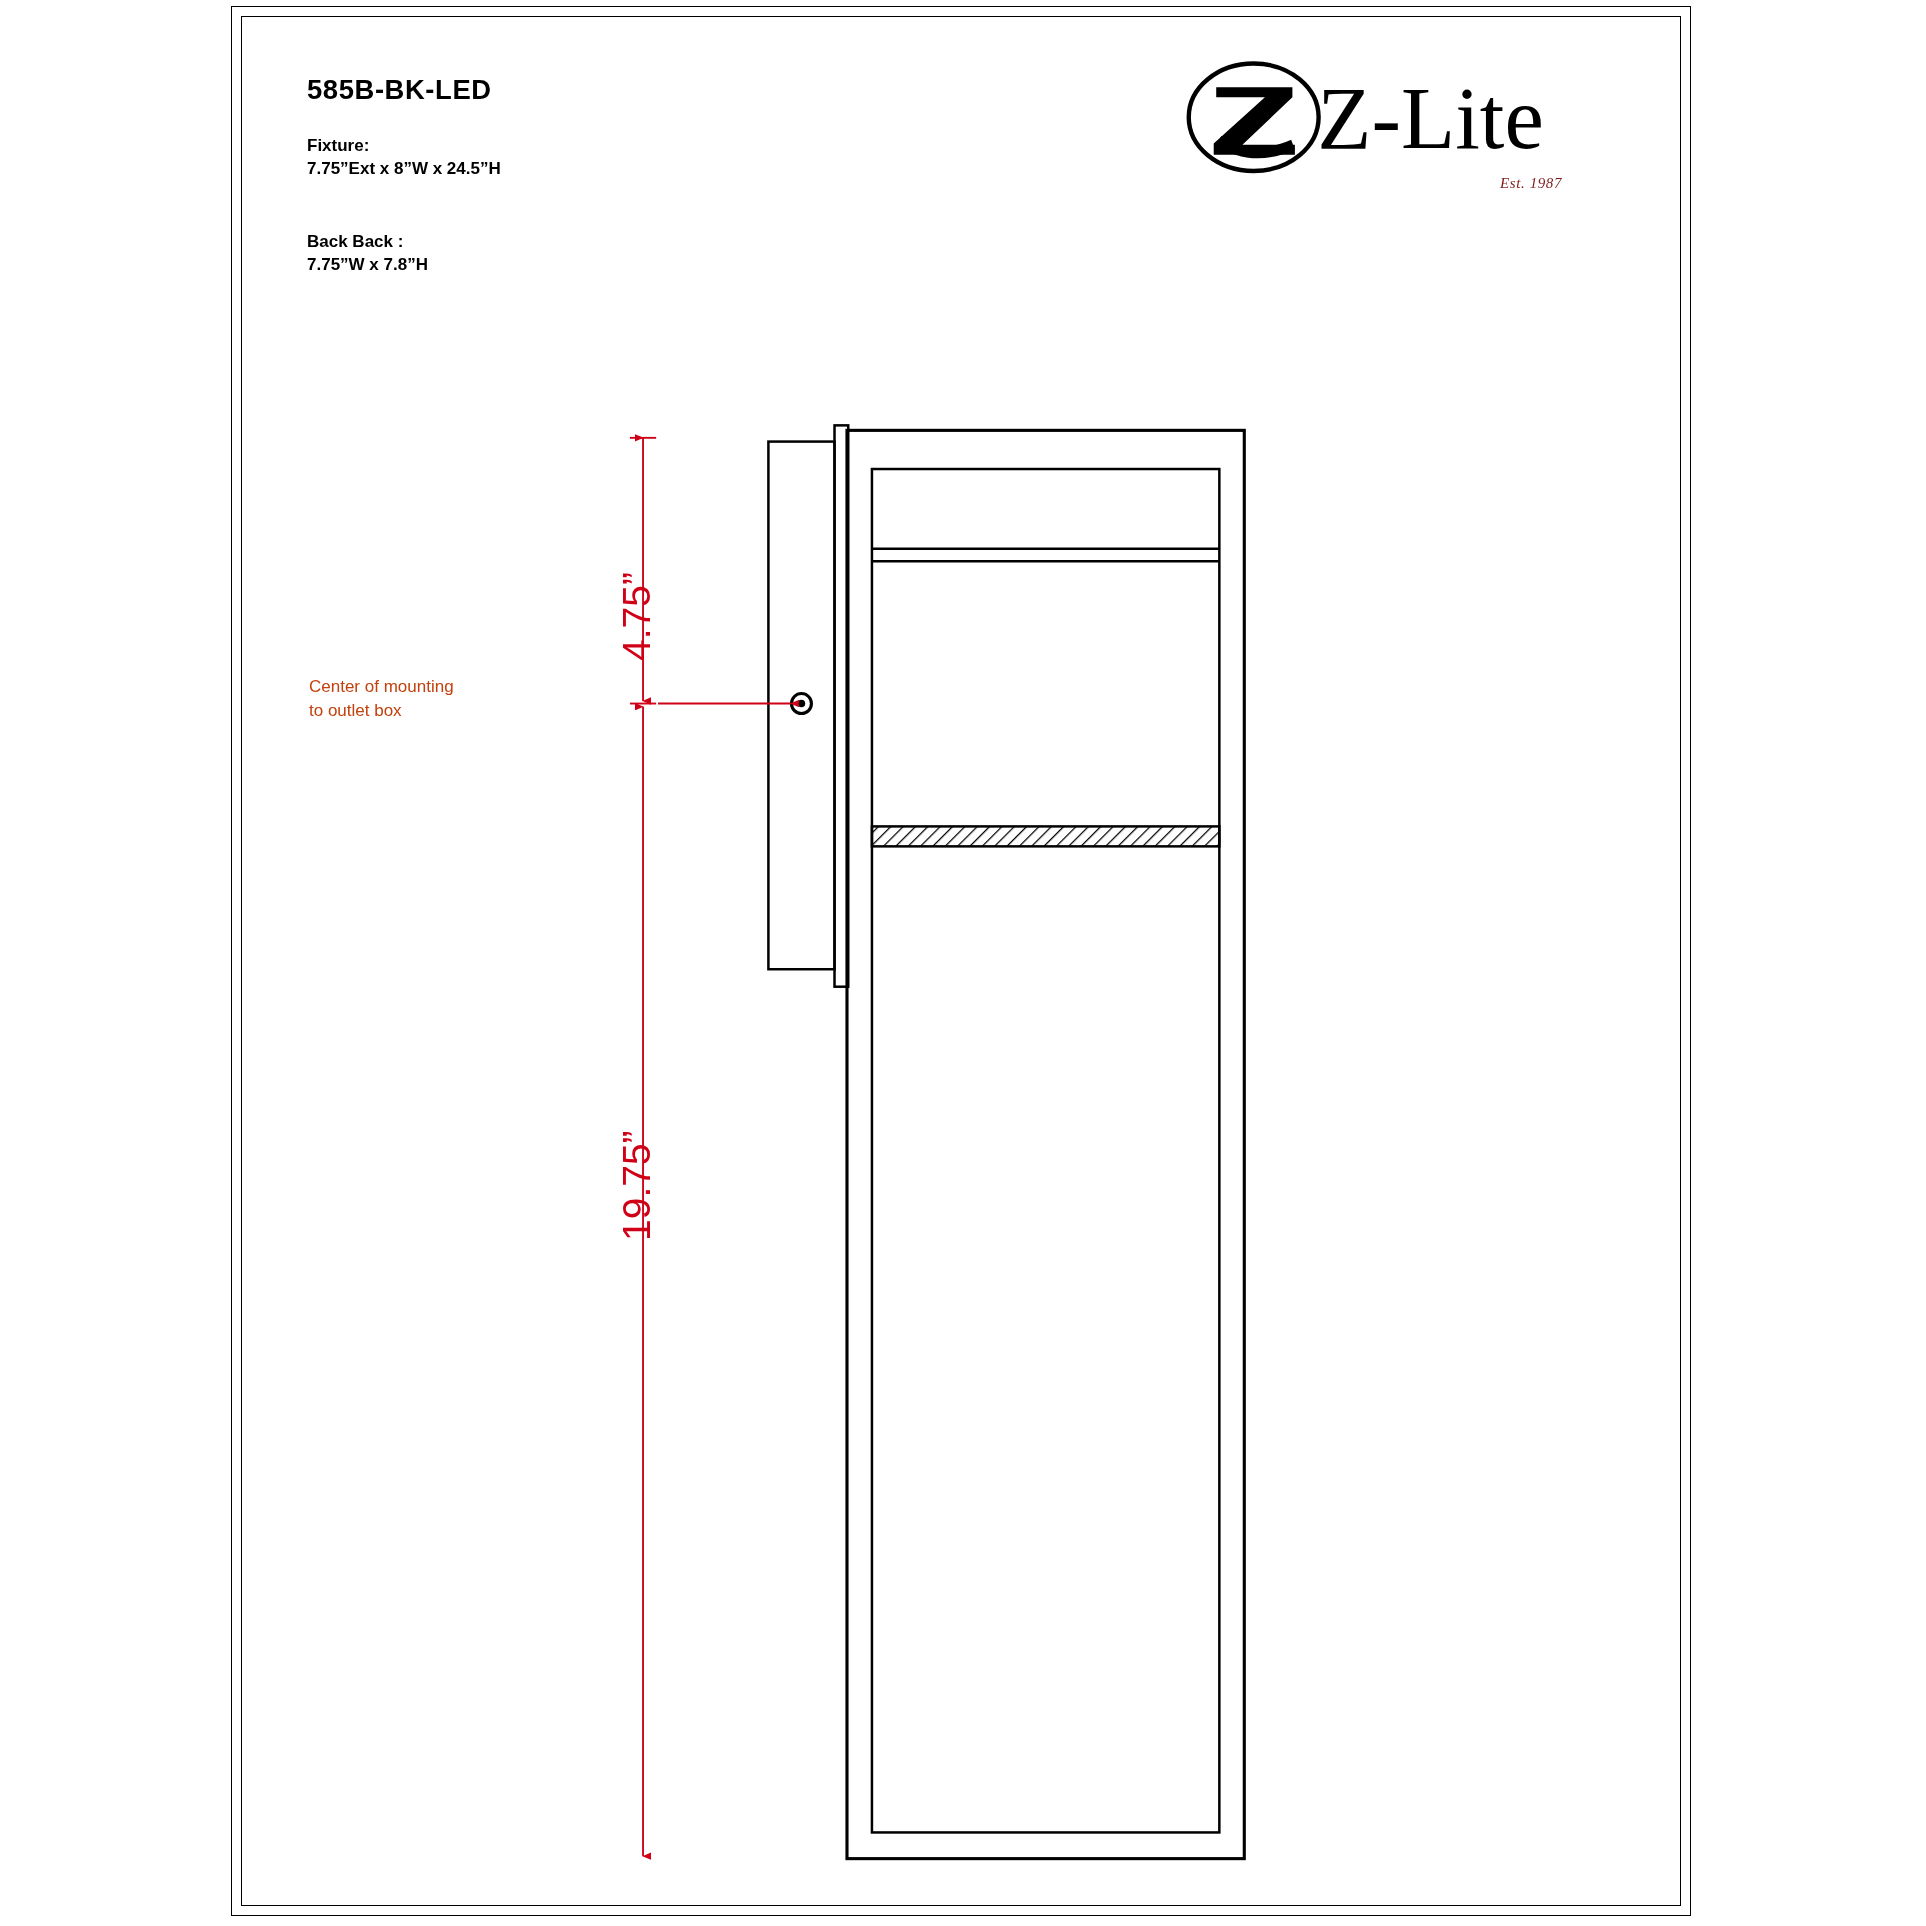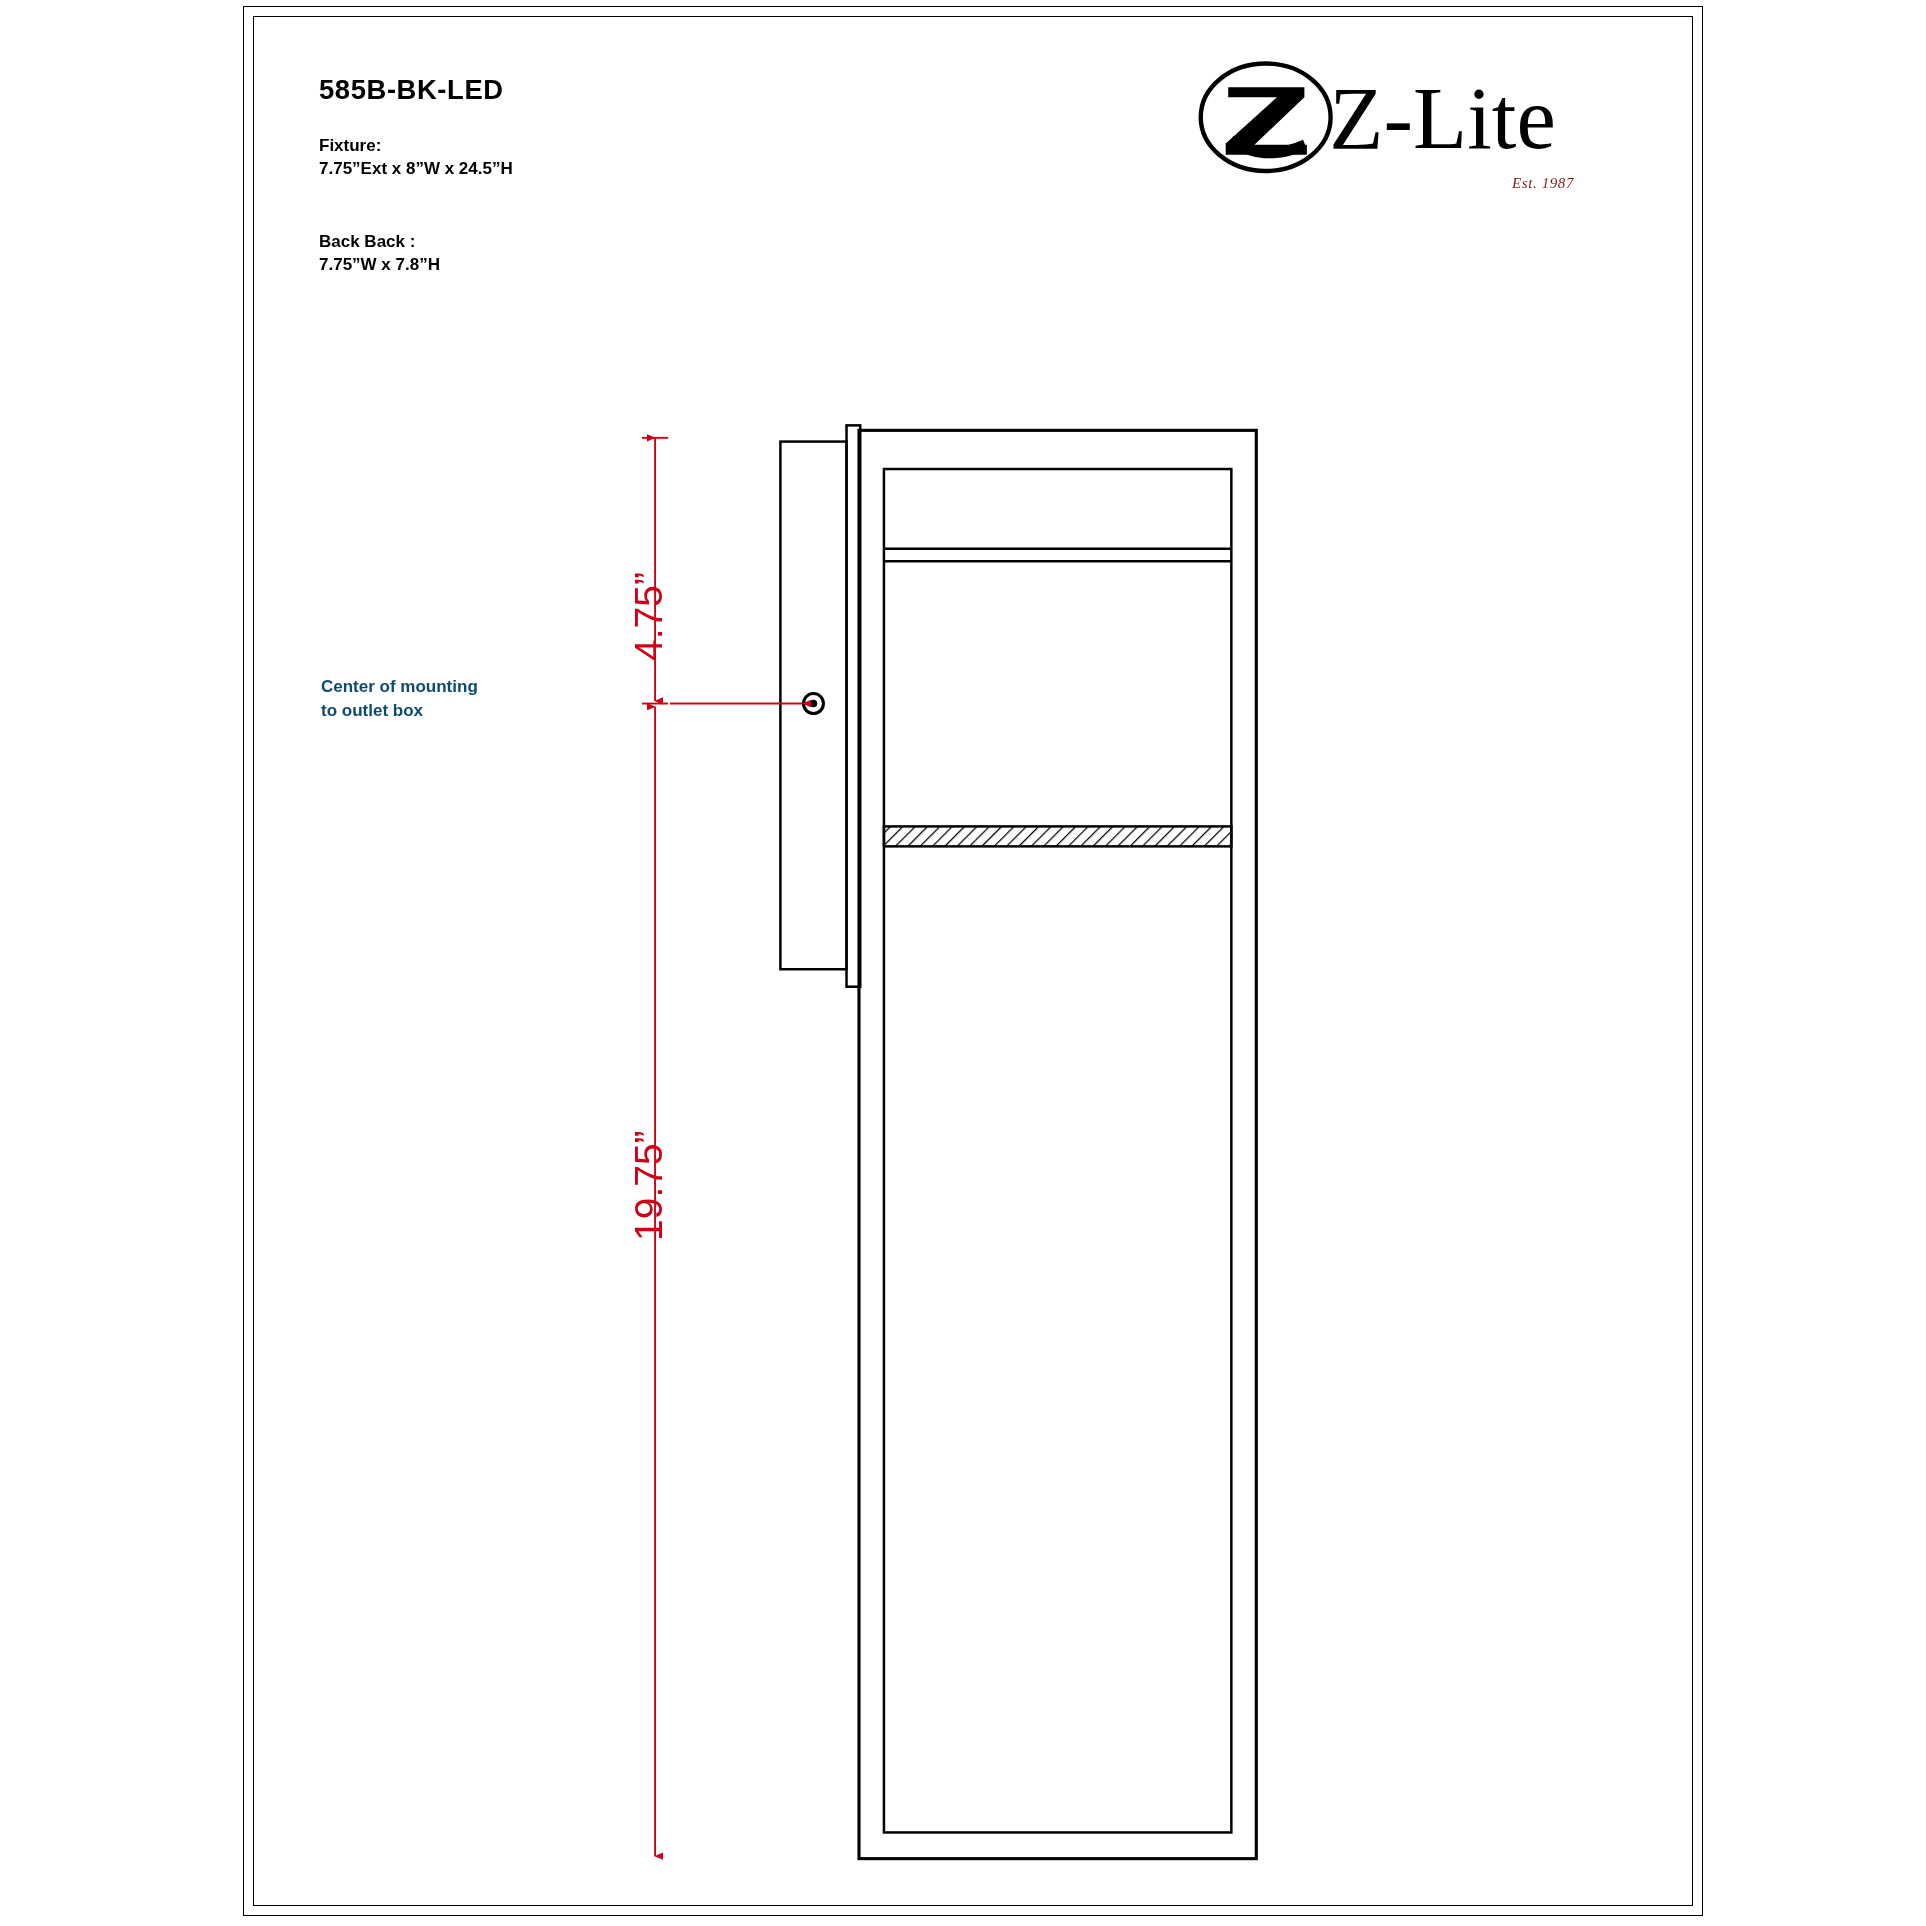--- a/index.html
+++ b/index.html
@@ -8,21 +8,21 @@
     background: #ffffff;
   }
   body {
     width: 1926px;
     height: 1926px;
     font-family: "Liberation Sans", sans-serif;
     overflow: hidden;
   }
   #sheet {
     position: absolute;
-    left: 12px; top: 0;
+    left: 0; top: 0;
     width: 1574px;
     height: 1926px;
     background: #ffffff;
   }
   
   .frame-outer {
     position: absolute;
     left: 231px;
     top: 6.2px;
     width: 1460px;
@@ -98,23 +98,23 @@
     height: 1926px;
     pointer-events: none;
   }
 
   
   .callout {
     position: absolute;
     left: 309px;
     top: 675px;
     font-size: 17px;
-    font-weight: bold;
+    font-weight: normal;
     line-height: 1.4;
-    color: #0c4a6e;
+    color: #c2410c;
     white-space: nowrap;
   }
 
   
   .dim-label {
     position: absolute;
     color: #d00017;
     font-size: 39px;
     font-weight: normal;
     transform-origin: 0 0;

